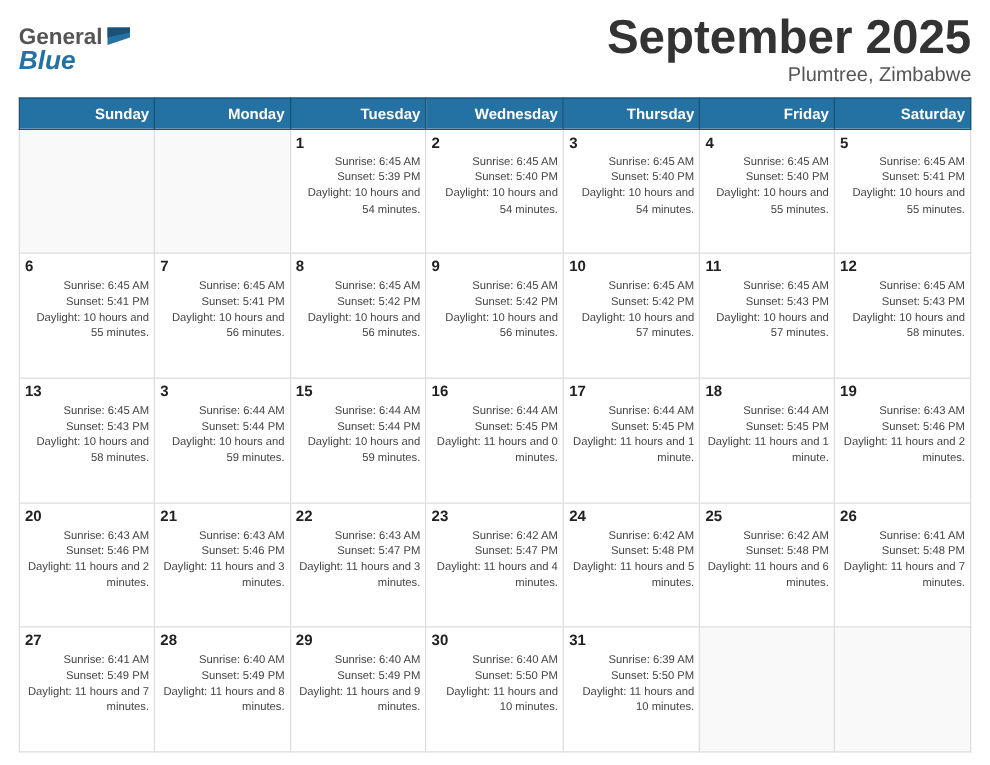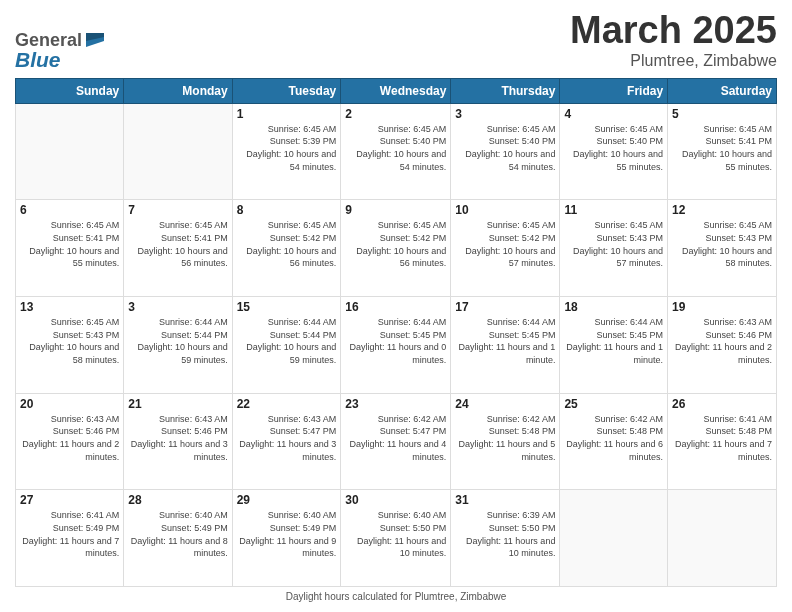--- a/index.html
+++ b/index.html
@@ -13,21 +13,21 @@
     .page {
       width: 792px;
       height: 612px;
       padding: 10px 15px;
       display: flex;
       flex-direction: column;
     }
     .header {
       display: flex;
       justify-content: space-between;
-      align-items: flex-end;
+      align-items: center;
       margin-bottom: 8px;
     }
     .logo {
       display: flex;
       align-items: center;
     }
     .title-area {
       text-align: right;
     }
     .month-title {
@@ -111,21 +111,21 @@
             <path d="M2,2 L20,2 L20,10 L2,16 Z" fill="#2471a3"></path>
             <path d="M2,2 L20,2 L20,6 L2,10 Z" fill="#1a5276"></path>
           </svg>
         </div>
         <div>
           <span style="font-size:21px; font-weight:bold; color:#2471a3;font-style:italic;">Blue</span>
         </div>
       </div>
     </div>
     <div class="title-area">
-      <div class="month-title">March 2025</div>
+      <div class="month-title">September 2025</div>
       <div class="location">Plumtree, Zimbabwe</div>
     </div>
   </div>
 
   <table class="calendar">
     <thead>
       <tr>
       <th>Sunday</th>
           <th>Monday</th>
           <th>Tuesday</th>
@@ -332,14 +332,13 @@
             <div class="day-info" style="white-space: pre-line;">Sunrise: 6:39 AM
 Sunset: 5:50 PM
 Daylight: 11 hours and 10 minutes.</div>
           </td>
           <td class="empty"></td>
           <td class="empty"></td>
         </tr>
       </tbody>
   </table>
 
-  <div class="footer-note">Daylight hours calculated for Plumtree, Zimbabwe</div>
 </div>
 
 </body></html>

